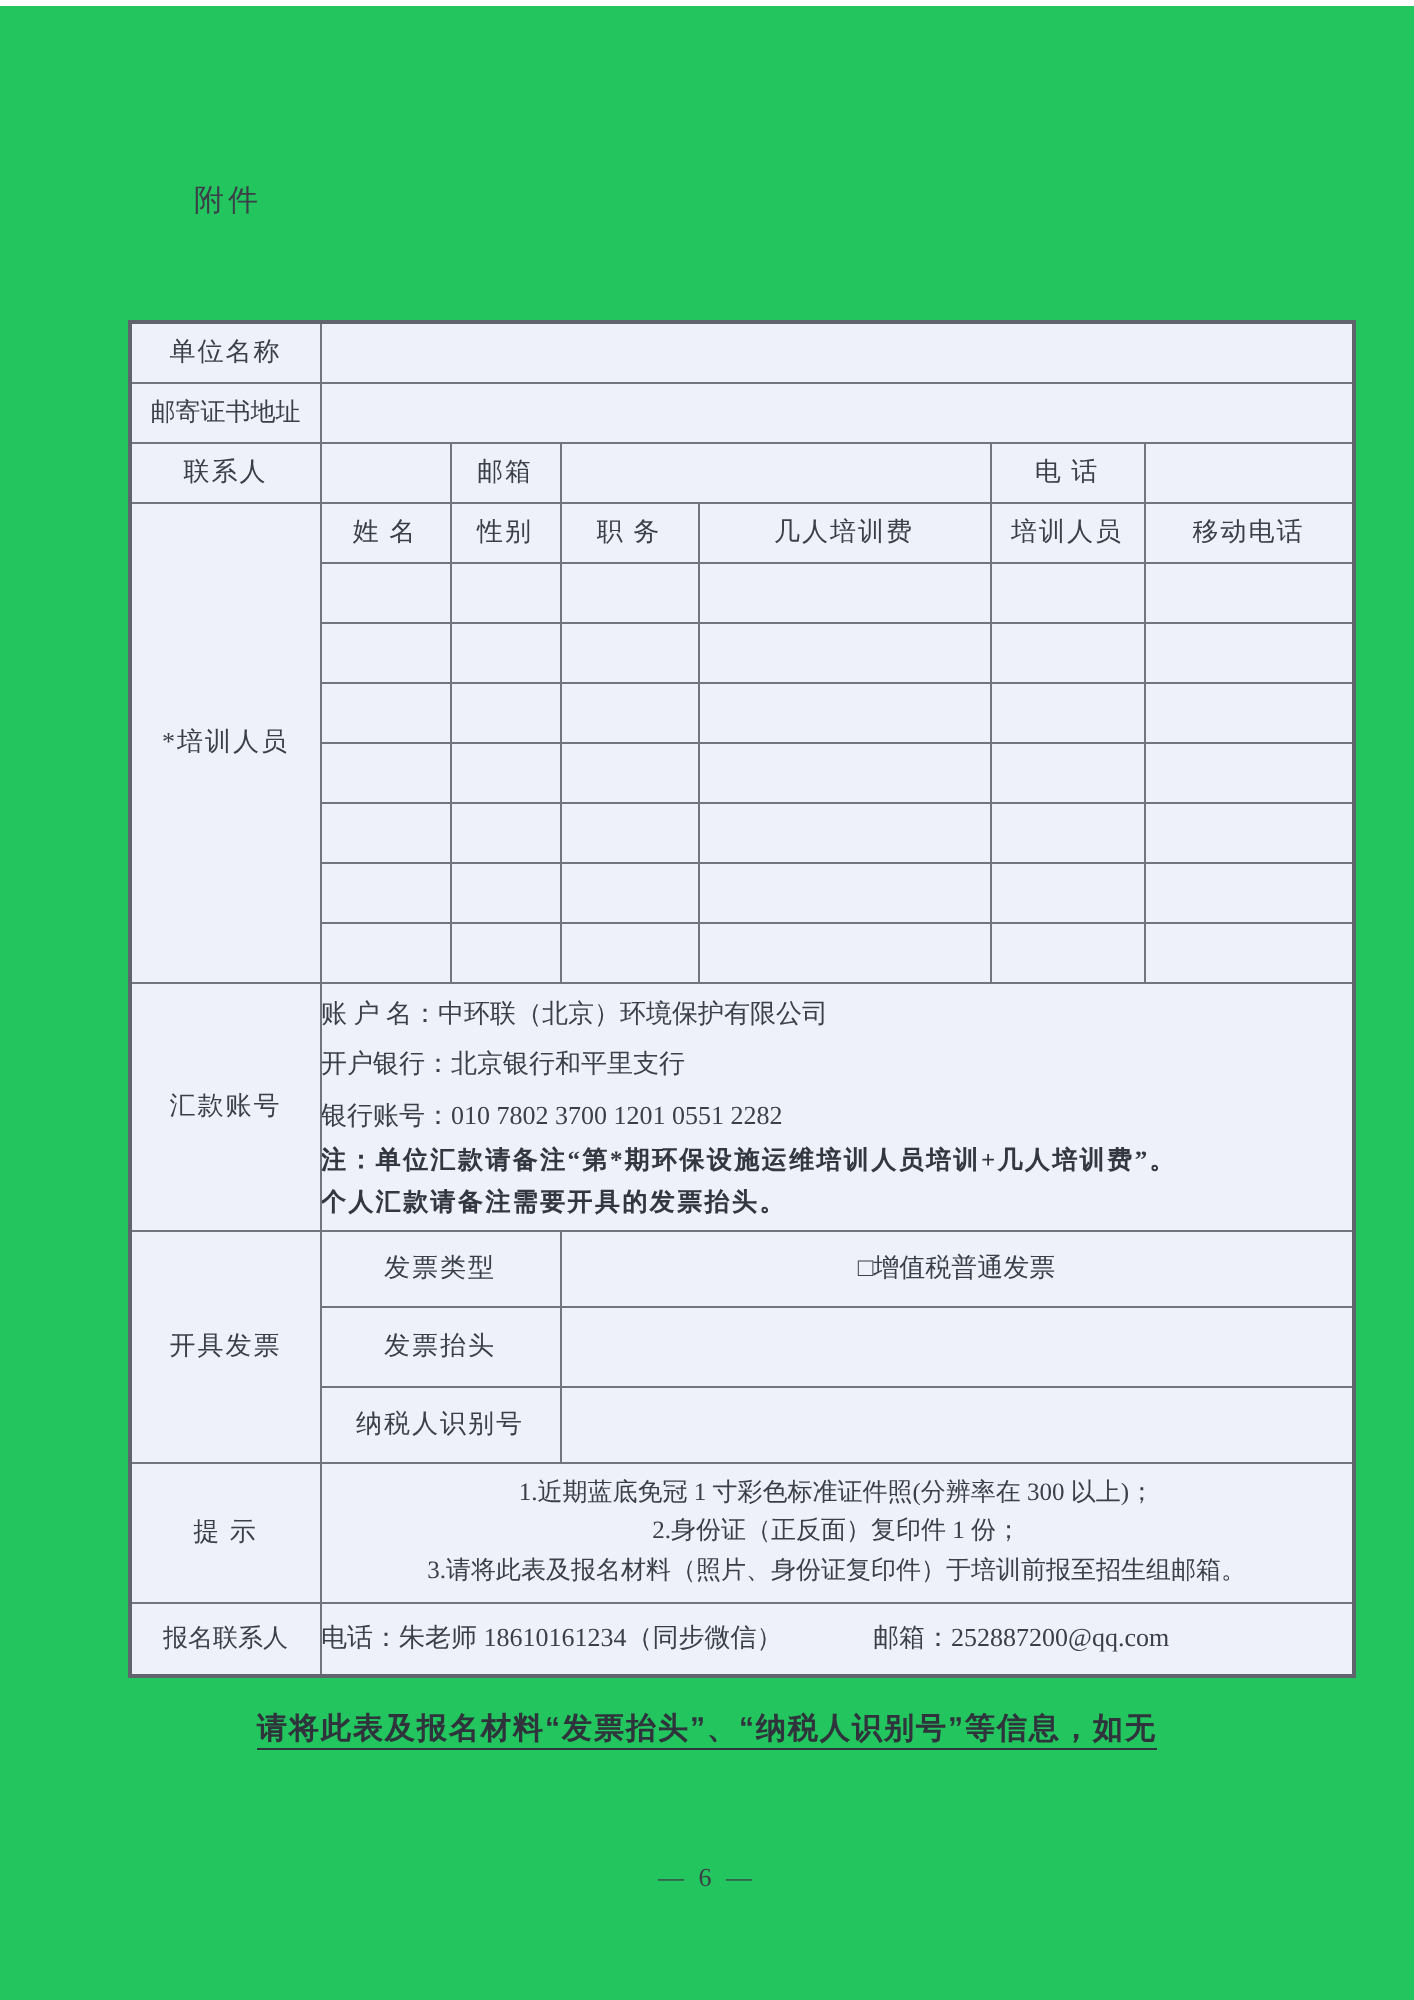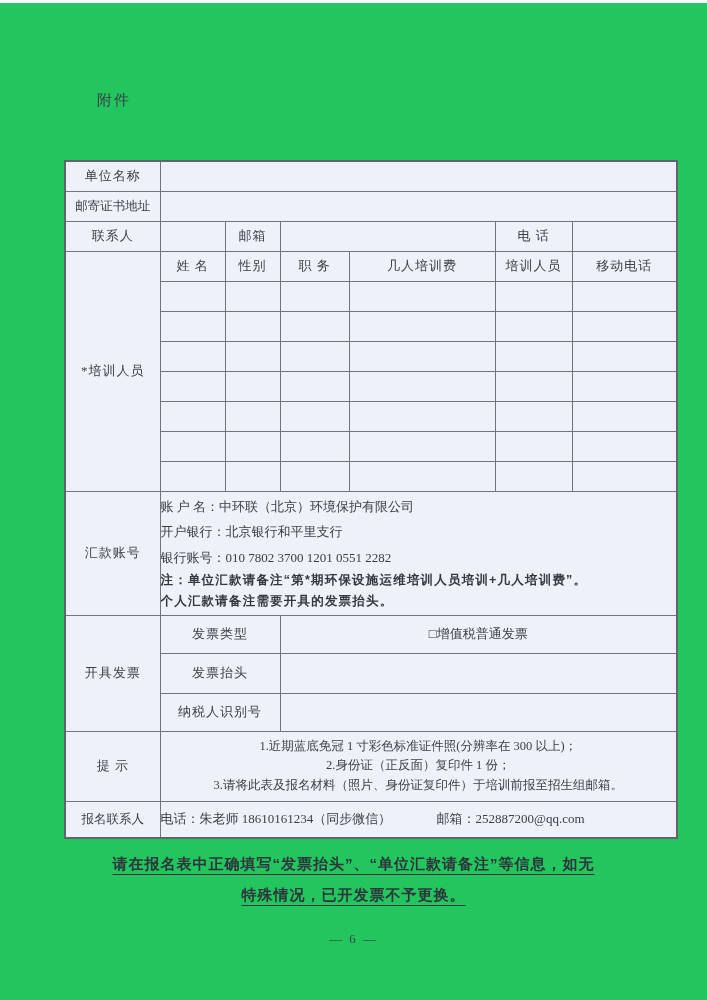--- a/index.html
+++ b/index.html
@@ -45,21 +45,21 @@
   tr.h30{height:30px;}
   tr.h38{height:38px;}
   tr.h40{height:40px;}
   tr.h37{height:37px;}
   tr.h124{height:124px;}
   tr.h70{height:70px;}
   td.remit{padding:3px 10px 0 16px;vertical-align:top;}
   .remit-line{line-height:25.5px;white-space:nowrap;}
   .remit-note{
     line-height:21px;font-weight:bold;letter-spacing:1.2px;
-    font-family:Liberation Sans, sans-serif;
+    font-family:Liberation Serif, serif;
     font-size:12.5px;color:#33373f;white-space:nowrap;
   }
   td.center{text-align:center;font-family:Liberation Serif, serif;}
   td.tips{padding:2px 8px 0 12px;vertical-align:top;font-size:12.5px;}
   .tips-line{line-height:19.5px;white-space:nowrap;text-align:center;}
   td.contactrow{padding-left:14px;}
   .email-val{margin-left:42px;}
   .footer-note{
     position:absolute;left:0;top:852px;width:100%;
     text-align:center;font-weight:bold;font-size:15px;
@@ -221,19 +221,18 @@
       <td class="lbl-sm">报名联系人</td>
       <td colspan="6" class="contactrow">
         <span>电话：朱老师 18610161234（同步微信）</span>
         <span class="email-val">邮箱：252887200@qq.com</span>
       </td>
     </tr>
   </tbody>
     </table>
 
   <div class="footer-note">
-    <span class="line-wrap"><span class="footer-line">请在报名表中正确填写“发票抬头”、“单位汇款请备注”等信息，如无</span></span>
-    <span class="line-wrap"><span class="footer-line">特殊情况，已开发票不予更换。</span></span>
+    <span class="line-wrap"><span class="footer-line">请将此表及报名材料“发票抬头”、“纳税人识别号”等信息，如无</span></span>
   </div>
 
   <div class="pageno">— 6 —</div>
 
 </div>
 
 </body></html>

